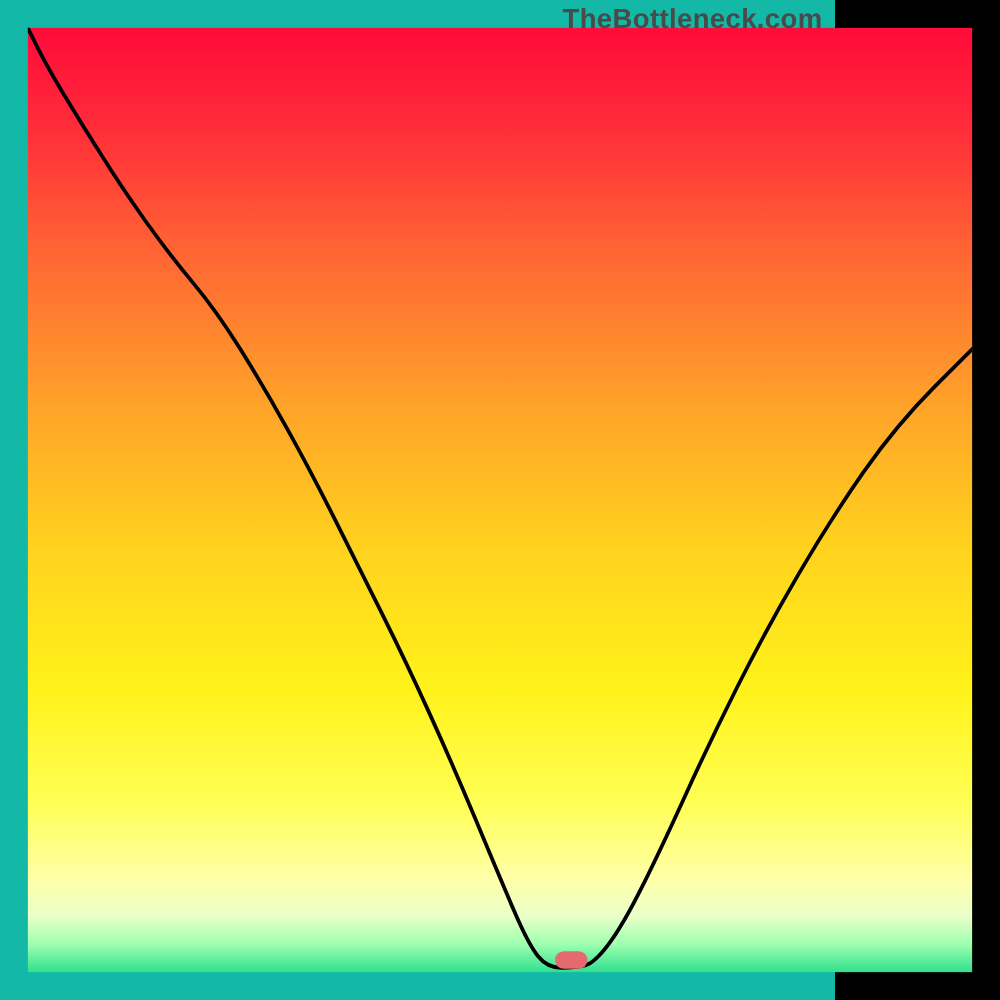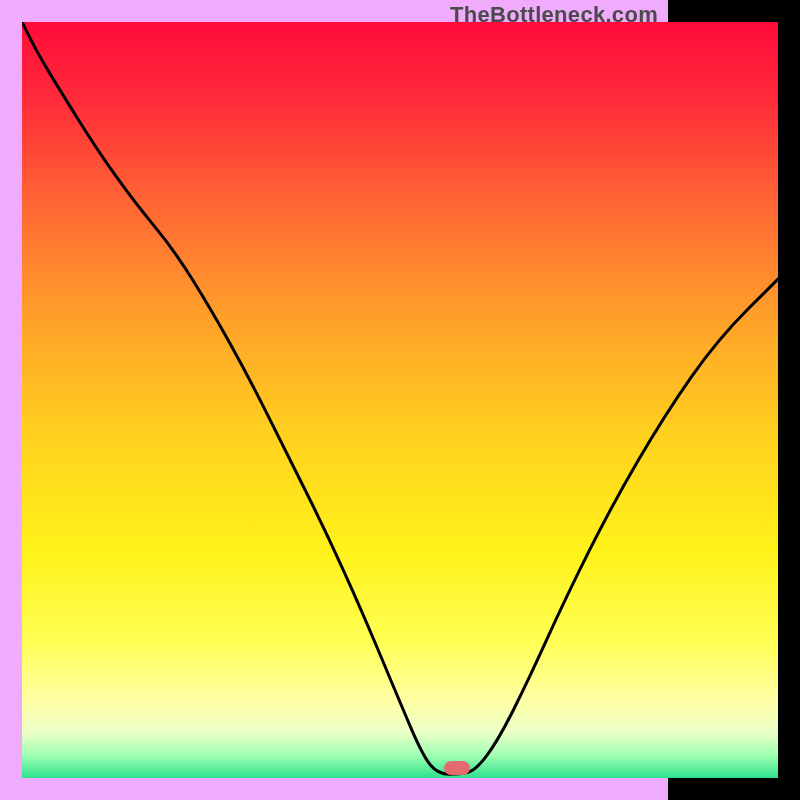--- a/index.html
+++ b/index.html
@@ -8,21 +8,21 @@
     width: 800px;
     height: 800px;
     background: #000;
     font-family: Arial, Helvetica, sans-serif;
     overflow: hidden;
   }
   .frame {
     position: relative;
     width: 668px;
     height: 800px;
-    background: #f0abfc;
+    background: #14b8a6;
   }
   .watermark {
     position: absolute;
     top: 2px;
     right: 10px;
     color: #4a4a4a;
     font-size: 22px;
     font-weight: bold;
     letter-spacing: 0.3px;
     z-index: 20;

